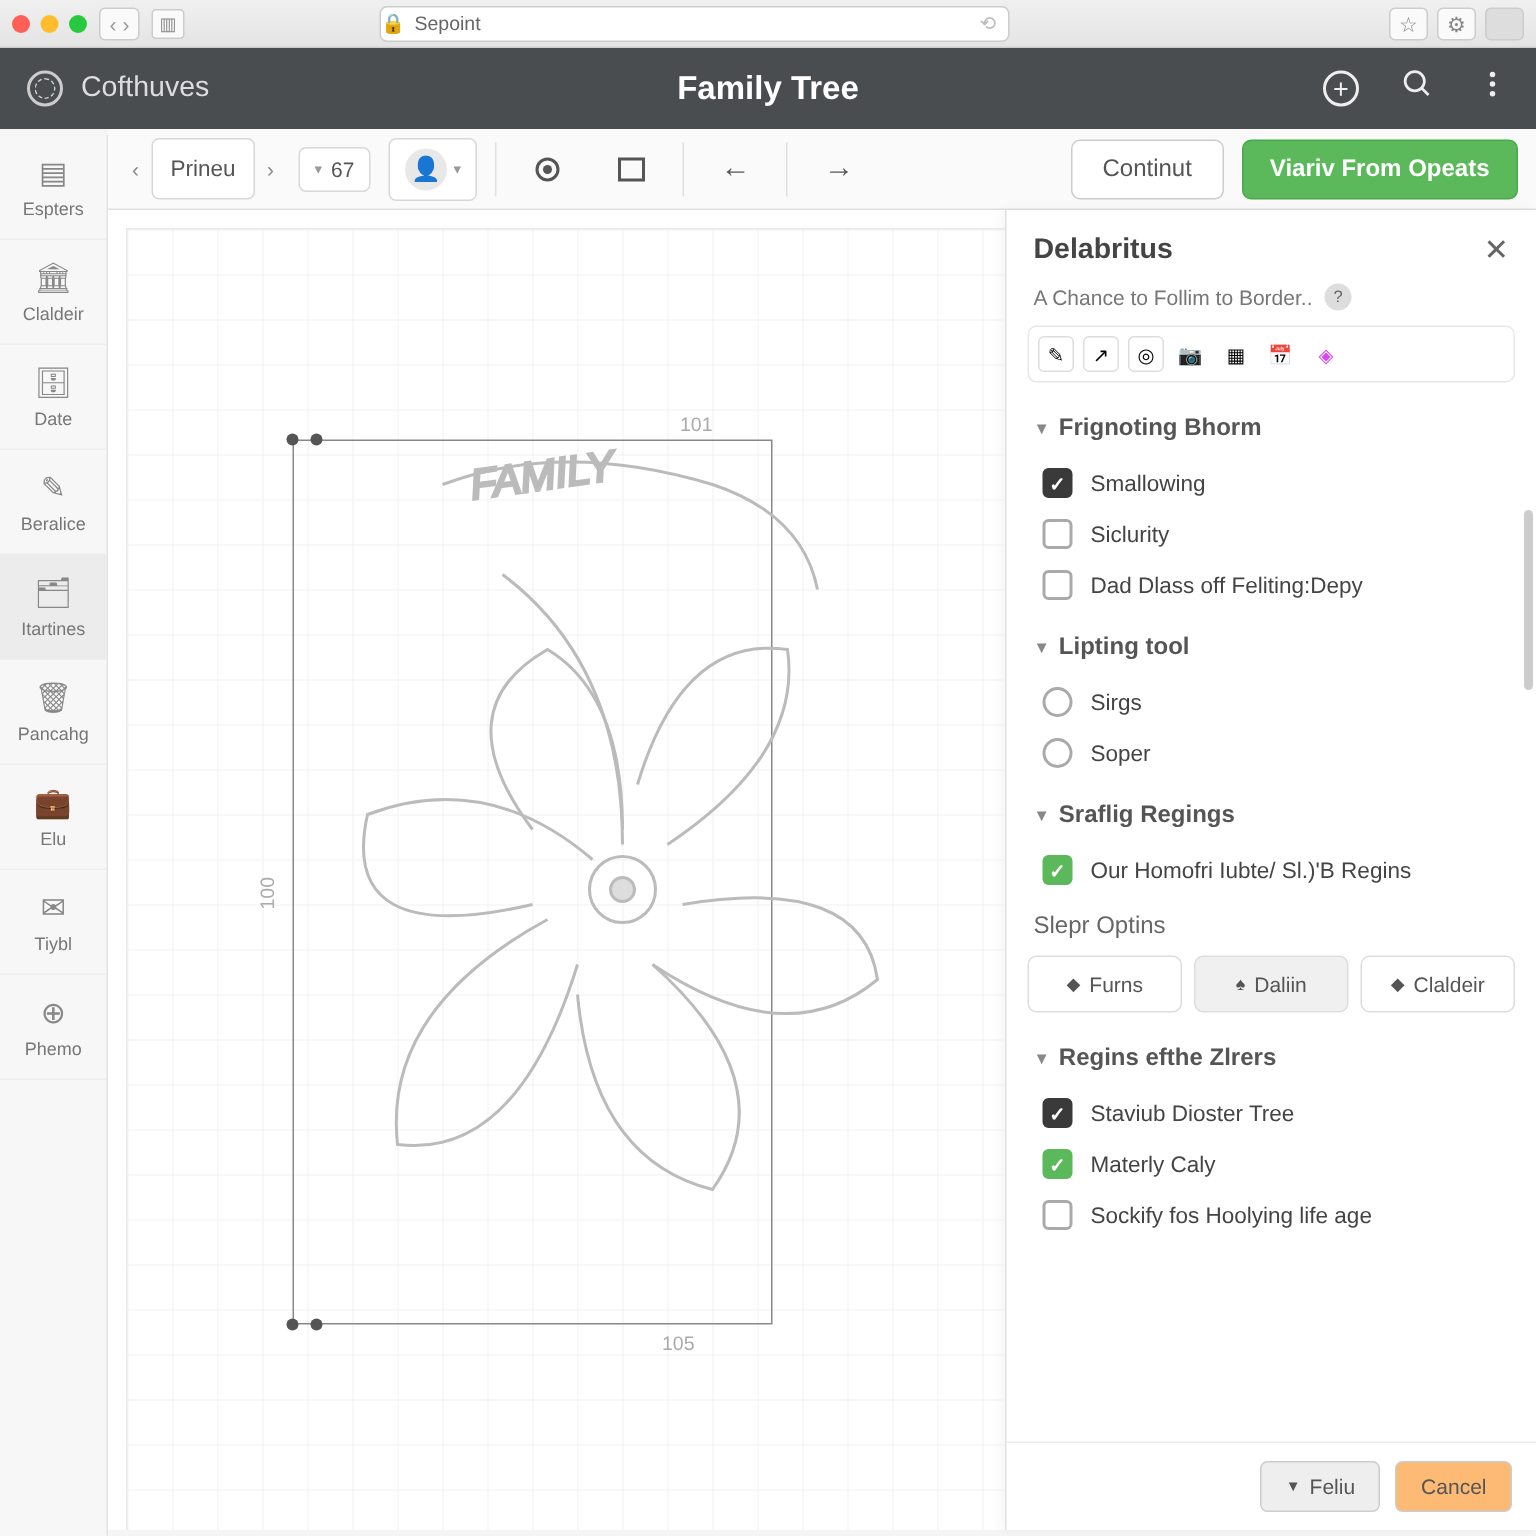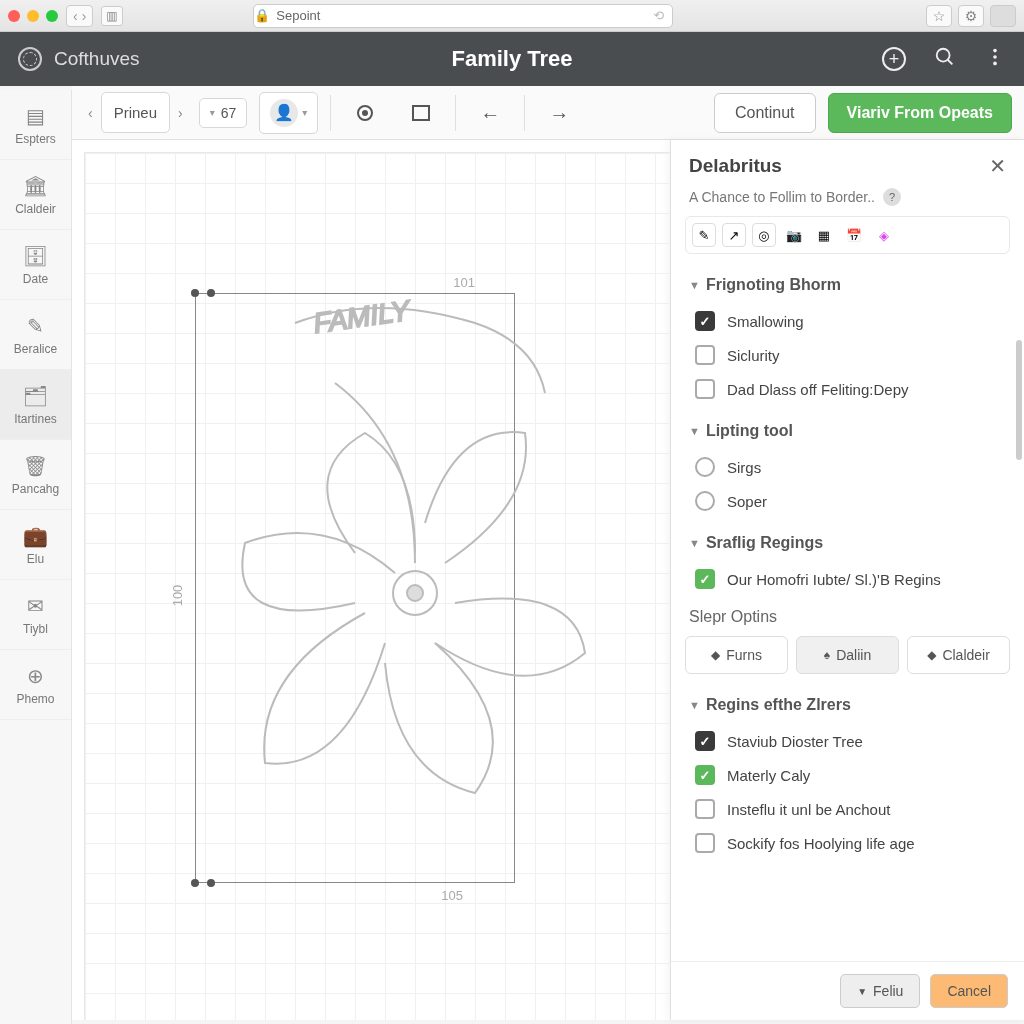--- a/index.html
+++ b/index.html
@@ -335,24 +335,20 @@
         <div class="option-row">
             <div class="checkbox checked"></div>
             <span class="option-label">Staviub Dioster Tree</span>
           </div>
         <div class="option-row">
             <div class="checkbox checked-green"></div>
             <span class="option-label">Materly Caly</span>
           </div>
         <div class="option-row">
             <div class="checkbox"></div>
-            <span class="option-label">Insteflu it unl be Anchout</span>
-          </div>
-        <div class="option-row">
-            <div class="checkbox"></div>
             <span class="option-label">Sockify fos Hoolying life age</span>
           </div>
       </div>
 
       <div class="panel-footer">
         <button class="footer-btn drop">
             <span style="font-size:10px">▼</span>
             <span>Feliu</span>
           </button>
         <button class="footer-btn">Cancel</button>

